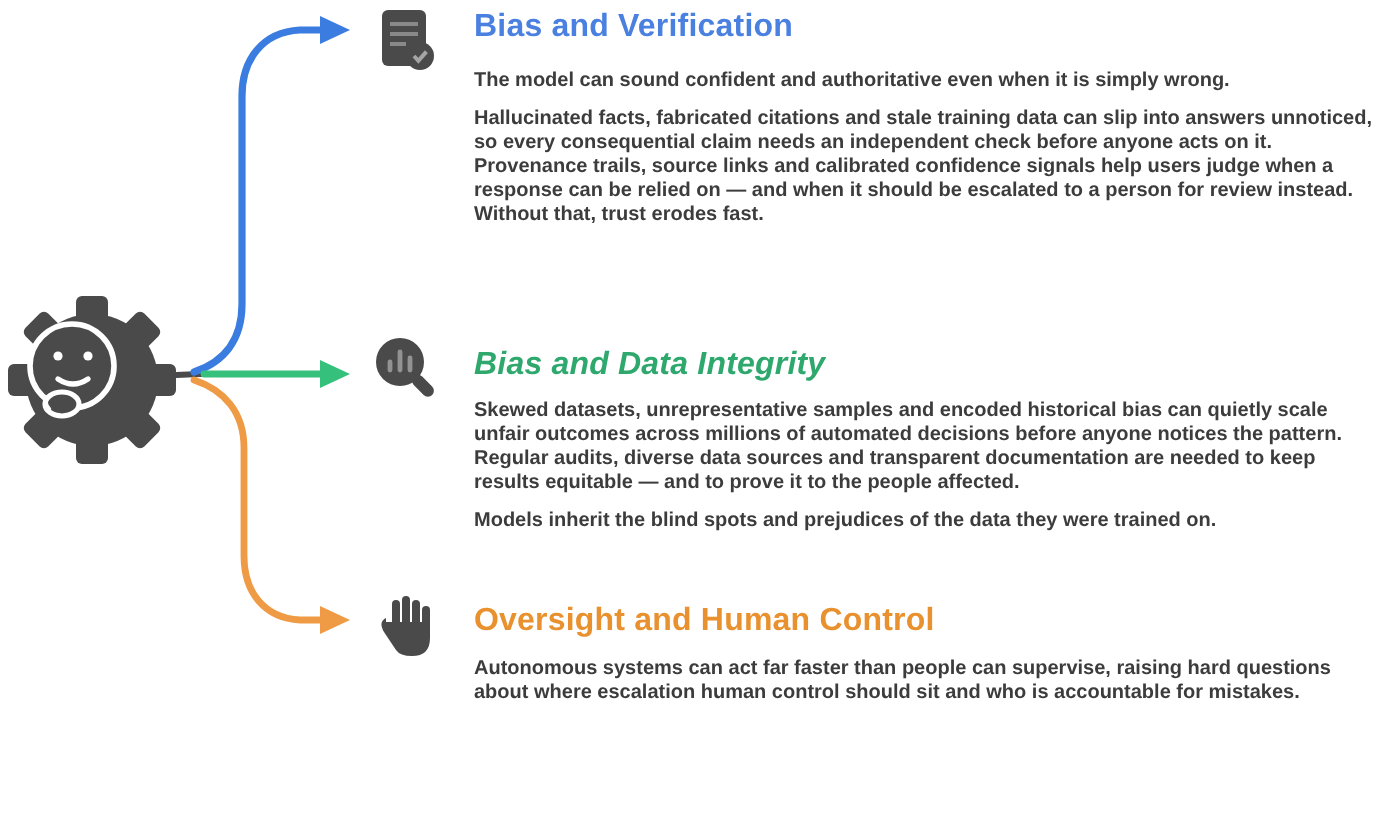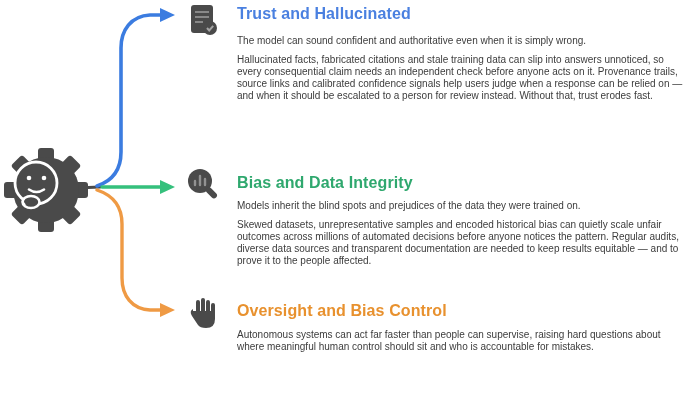--- a/index.html
+++ b/index.html
@@ -14,24 +14,24 @@
   #icon-bias{left:185px;top:167px;width:36px;height:36px;}
   #icon-oversight{left:188px;top:297px;width:30px;height:32px;}
   .sec-text{position:absolute;left:237px;width:450px;}
   #text-trust{top:4px;}
   #text-bias{top:173px;}
   #text-oversight{top:301px;}
   .sec-title{
     margin:0;font-size:16px;font-weight:700;line-height:19px;letter-spacing:.1px;
   }
   #text-trust .sec-title{margin-bottom:12px;}
-  #text-bias .sec-title{margin-bottom:8px;}
+  #text-bias .sec-title{margin-bottom:8px;font-style:italic;}
   #text-oversight .sec-title{margin-bottom:9px;}
   .sec-text p{
-    margin:0 0 7px 0;font-size:10px;line-height:12px;font-weight:400;color:#3c3c3c;
+    margin:0 0 7px 0;font-size:10px;line-height:12px;font-weight:700;color:#3c3c3c;
   }
   #text-oversight p{margin-bottom:10px;}
 </style>
 </head>
 <body>
 
 <div id="canvas">
 
   <svg id="arrow-layer" viewBox="0 0 690 410">
     <path d="M76,188 L100,187" stroke="#4a4a4a" stroke-width="3" fill="none" stroke-linecap="round"></path>
@@ -90,29 +90,29 @@
     <g fill="#4a4a4a">
       <rect x="8" y="3" width="4" height="16" rx="2"></rect>
       <rect x="13" y="1" width="4" height="18" rx="2"></rect>
       <rect x="18" y="3" width="4" height="16" rx="2"></rect>
       <rect x="23" y="6" width="4" height="13" rx="2"></rect>
       <path d="M5,12 q-4,2 -1,7 l6,9 q2,3 8,3 q9,0 9,-9 l0,-8 l-22,0 z"></path>
     </g>
   </svg>
 
   <div id="text-trust" class="sec-text">
-    <h2 class="sec-title" style="color: rgb(74, 128, 224);">Trust and Hallucinated</h2>
+    <h2 class="sec-title" style="color: rgb(74, 128, 224);">Bias and Verification</h2>
     <p>The model can sound confident and authoritative even when it is simply wrong.</p>
     <p>Hallucinated facts, fabricated citations and stale training data can slip into answers unnoticed, so every consequential claim needs an independent check before anyone acts on it. Provenance trails, source links and calibrated confidence signals help users judge when a response can be relied on — and when it should be escalated to a person for review instead. Without that, trust erodes fast.</p>
   </div>
 
   <div id="text-bias" class="sec-text">
     <h2 class="sec-title" style="color: rgb(47, 168, 110);">Bias and Data Integrity</h2>
+    <p>Skewed datasets, unrepresentative samples and encoded historical bias can quietly scale unfair outcomes across millions of automated decisions before anyone notices the pattern. Regular audits, diverse data sources and transparent documentation are needed to keep results equitable — and to prove it to the people affected.</p>
     <p>Models inherit the blind spots and prejudices of the data they were trained on.</p>
-    <p>Skewed datasets, unrepresentative samples and encoded historical bias can quietly scale unfair outcomes across millions of automated decisions before anyone notices the pattern. Regular audits, diverse data sources and transparent documentation are needed to keep results equitable — and to prove it to the people affected.</p>
   </div>
 
   <div id="text-oversight" class="sec-text">
-    <h2 class="sec-title" style="color: rgb(232, 145, 46);">Oversight and Bias Control</h2>
-    <p>Autonomous systems can act far faster than people can supervise, raising hard questions about where meaningful human control should sit and who is accountable for mistakes.</p>
+    <h2 class="sec-title" style="color: rgb(232, 145, 46);">Oversight and Human Control</h2>
+    <p>Autonomous systems can act far faster than people can supervise, raising hard questions about where escalation human control should sit and who is accountable for mistakes.</p>
   </div>
 
 </div>
 
 </body></html>

